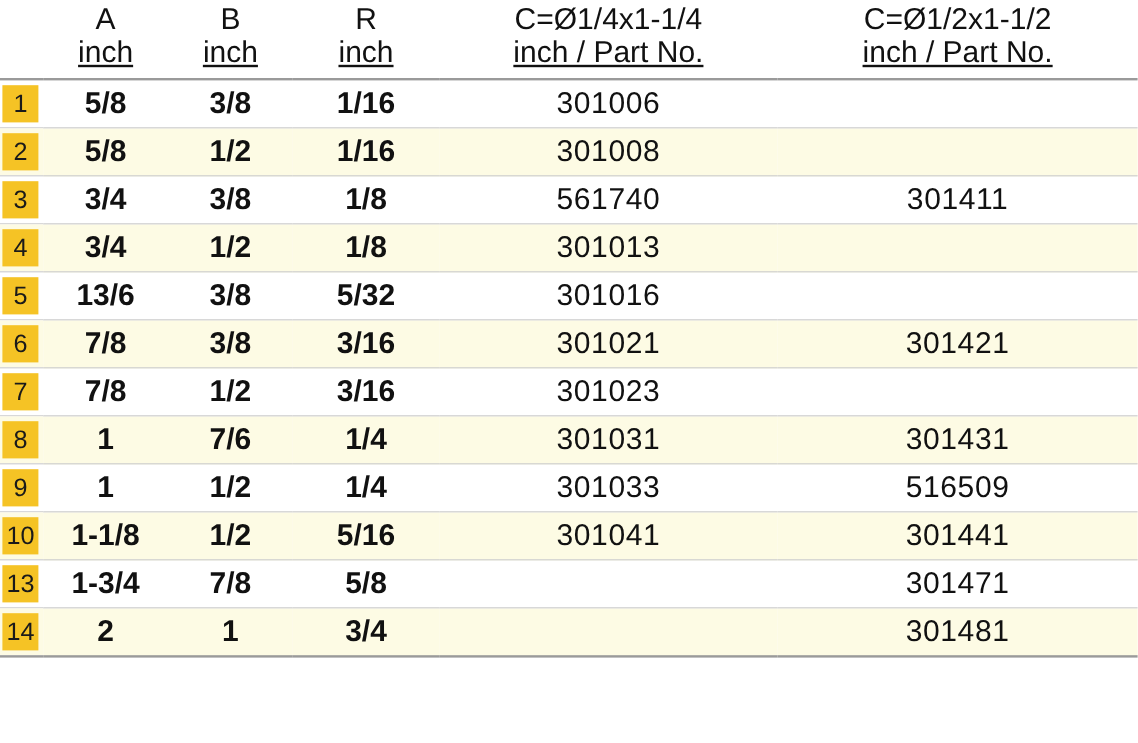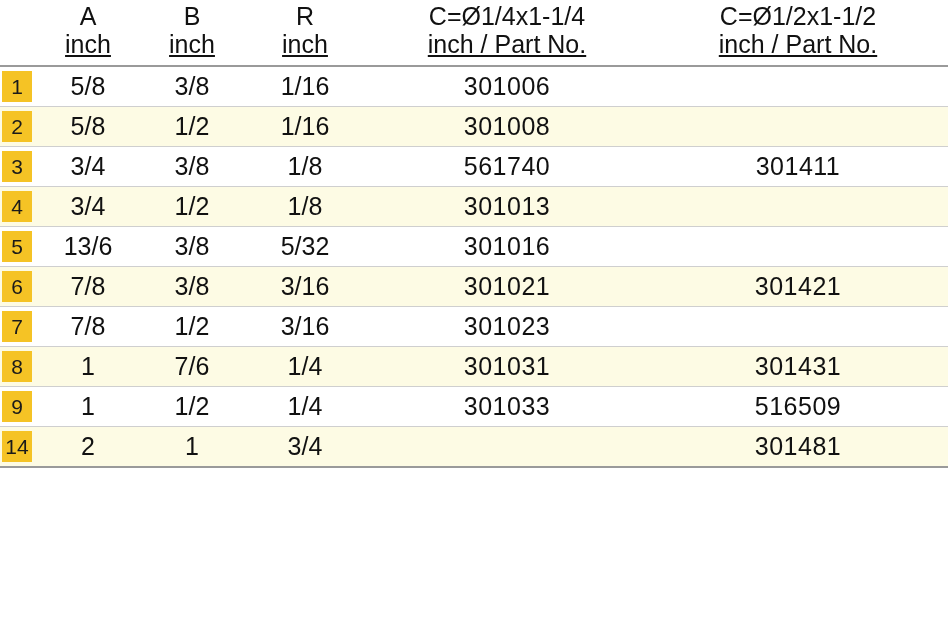--- a/index.html
+++ b/index.html
@@ -74,21 +74,21 @@
     background: #f5c325;
     color: #1a1a1a;
     font-size: 21px;
     text-align: center;
     font-family: "Liberation Sans", sans-serif;
   }
   td.part {
     font-weight: normal;
     letter-spacing: 0.5px;
   }
-  td.dim { font-weight: normal; }
+  td.dim { font-weight: bold; }
 </style>
 </head>
 <body>
 
 <div id="sheet">
   <table class="spec">
     <colgroup>
       <col class="c-num">
         <col class="c-a">
         <col class="c-b">
@@ -205,20 +205,40 @@
         <tr>
           <td class="numcell">
             <span class="numbox">9</span>
           </td>
           <td class="dim">1</td>
           <td class="dim">1/2</td>
           <td class="dim">1/4</td>
           <td class="part">301033</td>
           <td class="part">516509</td>
         </tr>
+        <tr class="alt">
+          <td class="numcell">
+            <span class="numbox">10</span>
+          </td>
+          <td class="dim">1-1/8</td>
+          <td class="dim">1/2</td>
+          <td class="dim">5/16</td>
+          <td class="part">301041</td>
+          <td class="part">301441</td>
+        </tr>
+        <tr>
+          <td class="numcell">
+            <span class="numbox">13</span>
+          </td>
+          <td class="dim">1-3/4</td>
+          <td class="dim">7/8</td>
+          <td class="dim">5/8</td>
+          <td class="part"></td>
+          <td class="part">301471</td>
+        </tr>
         <tr class="alt last">
           <td class="numcell">
             <span class="numbox">14</span>
           </td>
           <td class="dim">2</td>
           <td class="dim">1</td>
           <td class="dim">3/4</td>
           <td class="part"></td>
           <td class="part">301481</td>
         </tr>

